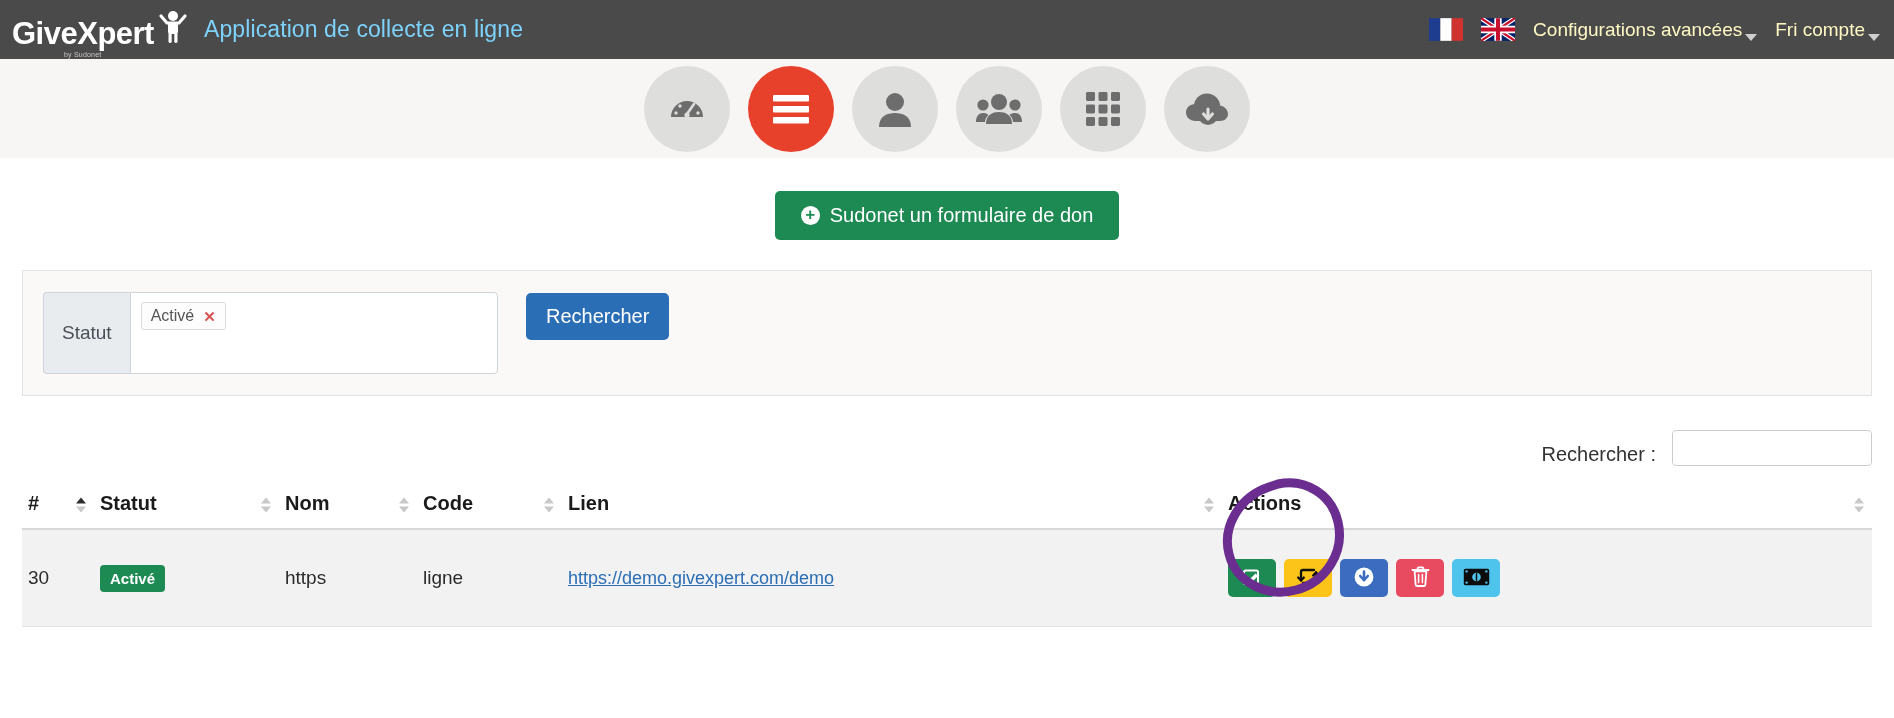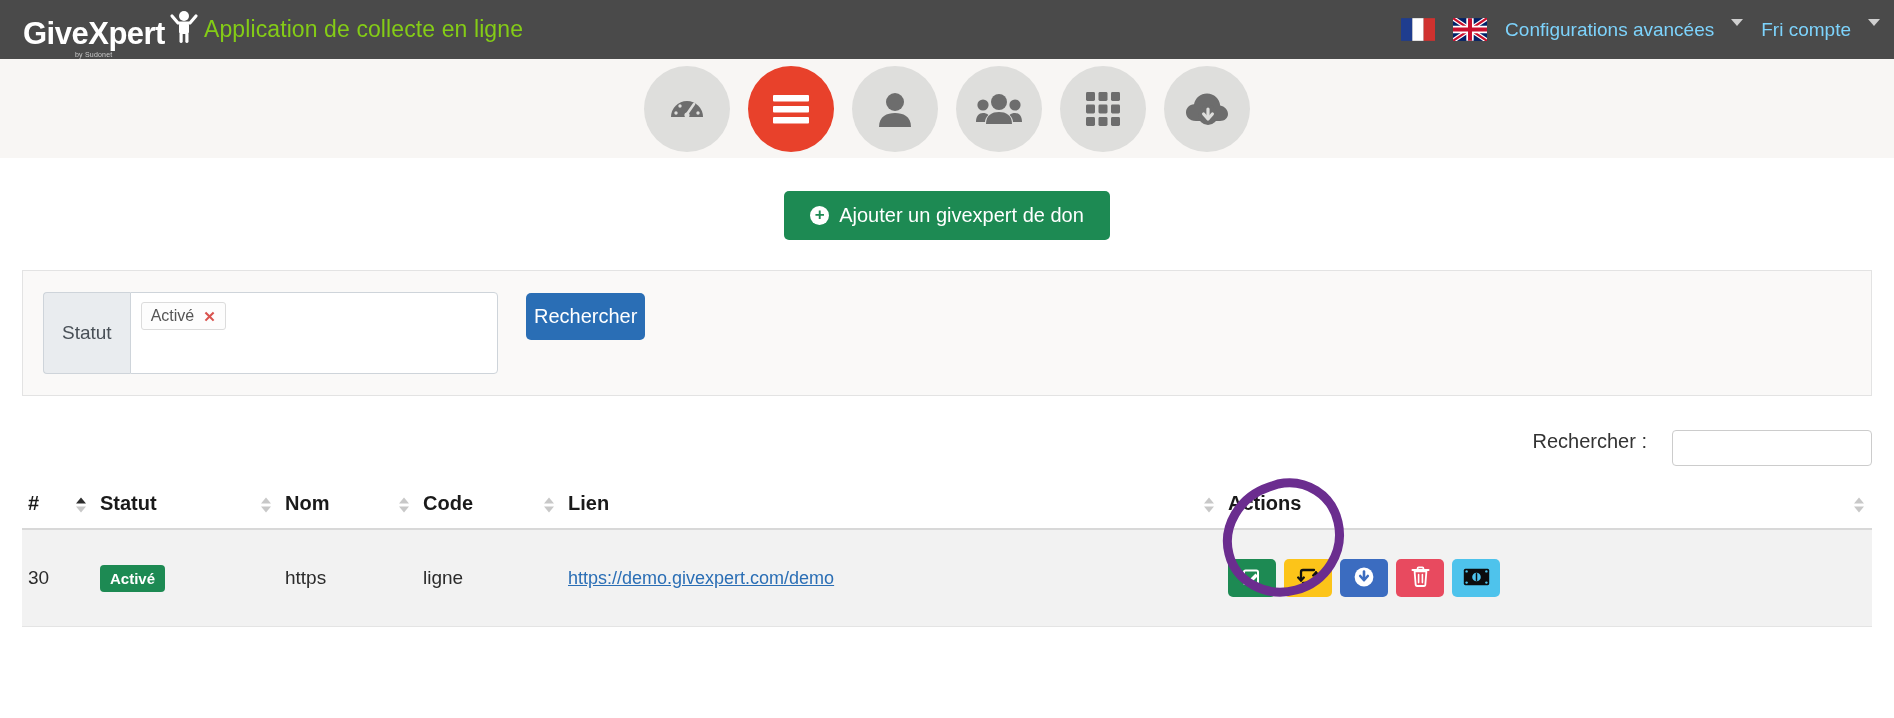--- a/index.html
+++ b/index.html
@@ -15,65 +15,65 @@
   .topbar {
     height: 59px;
     background: #4a4a4a;
     display: flex;
     align-items: center;
     position: relative;
   }
   .brand {
     display: flex;
     align-items: flex-end;
-    padding-left: 23px;
+    padding-left: 12px;
     width: 180px;
   }
   .brand-name {
     color: #ffffff;
     font-size: 31px;
     font-weight: 700;
     letter-spacing: -0.5px;
     line-height: 1;
     position: relative;
   }
   .brand-sub {
     position: absolute;
     left: 52px; bottom: -9px;
     font-size: 7px;
     font-weight: 400;
     color: #c9c9c9;
     letter-spacing: 0.2px;
   }
   .brand-logo { margin-left: 4px; margin-bottom: 1px; }
   .app-title {
-    color: #84cc16;
+    color: #7dd3fc;
     font-size: 23px;
     font-weight: 400;
     margin-left: 24px;
     letter-spacing: 0.1px;
   }
   .topbar-right {
     margin-left: auto;
     display: flex;
     align-items: center;
     gap: 18px;
     padding-right: 14px;
   }
   .flag {
     width: 34px; height: 23px;
     display: block;
     cursor: pointer;
   }
   .navlink {
-    color: #7dd3fc;
+    color: #fef9c3;
     font-size: 19px;
     display: flex;
-    align-items: flex-start;
-    gap: 17px;
+    align-items: flex-end;
+    gap: 3px;
     cursor: pointer;
     white-space: nowrap;
   }
   .caret {
     width: 0; height: 0;
     border-left: 6px solid transparent;
     border-right: 6px solid transparent;
     border-top: 7px solid #cfcfcf;
   }
 
@@ -190,32 +190,32 @@
     font-size: 15px;
     cursor: pointer;
     line-height: 1;
   }
   .btn-search {
     background: #2a6eb5;
     color: #ffffff;
     border: none;
     border-radius: 5px;
     font-size: 20px;
-    padding: 12px 8px;
+    padding: 12px 20px;
     cursor: pointer;
     margin-top: 1px;
     font-family: "Liberation Sans", sans-serif;
   }
 
   
   .table-search {
     display: flex;
     justify-content: flex-end;
-    align-items: flex-start;
-    gap: 25px;
+    align-items: flex-end;
+    gap: 16px;
     padding: 34px 0 16px 0;
   }
   .table-search label {
     font-size: 20px;
     color: #333333;
   }
   .table-search input {
     width: 200px;
     height: 36px;
     border: 1px solid #cccccc;
@@ -450,21 +450,21 @@
     </span>
   </button>
 
 </div>
 
 <div class="content">
 
   <div class="add-row">
     <button class="btn-add">
       <span class="plus-circle">+</span>
-      <span>Ajouter un givexpert de don</span>
+      <span>Sudonet un formulaire de don</span>
     </button>
   </div>
 
   <div class="filter-panel">
     <div class="input-group">
       <div class="input-label">Statut</div>
       <div class="tag-field">
         <span class="tag">
           <span>Activé</span>
           <span class="tag-x">✕</span>

